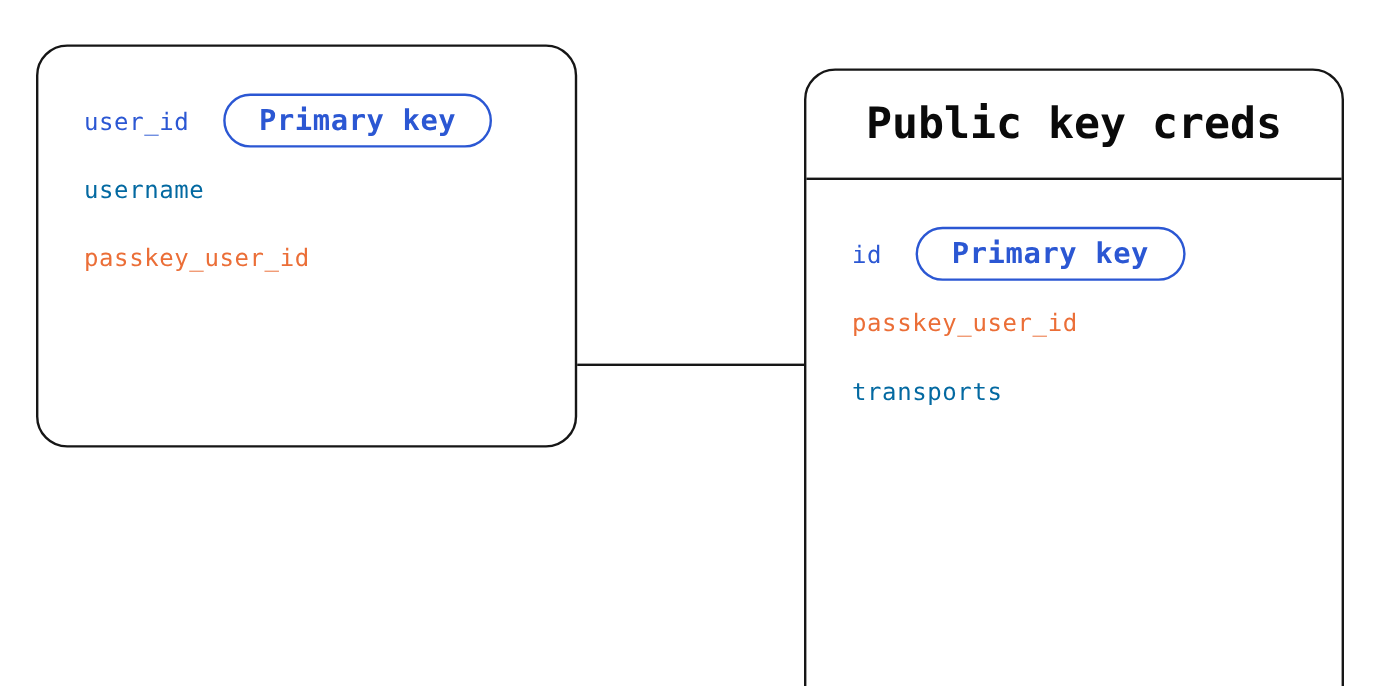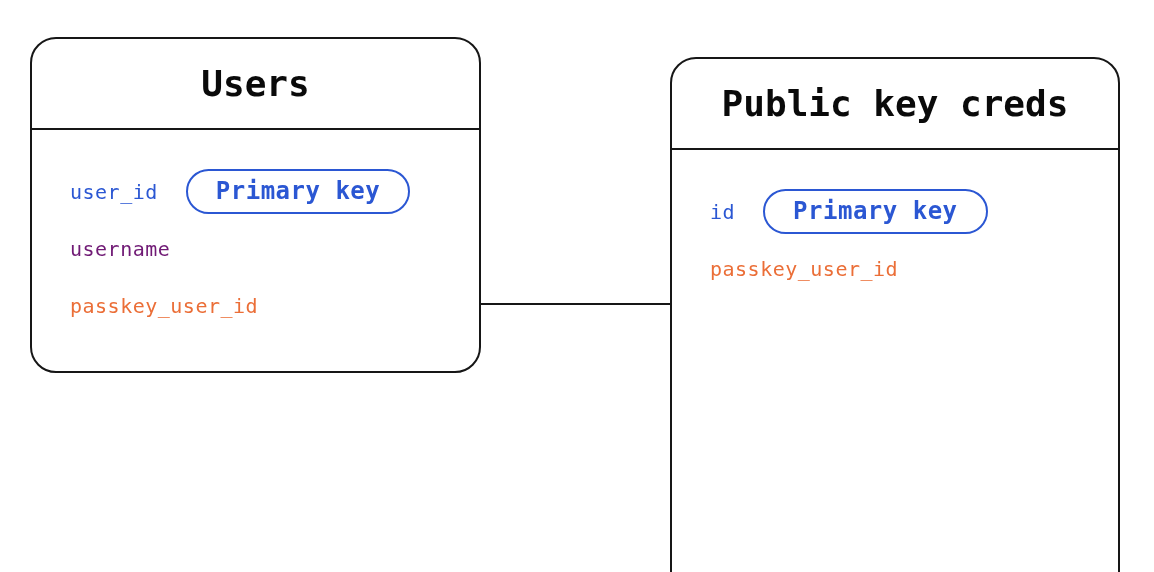--- a/index.html
+++ b/index.html
@@ -58,21 +58,21 @@
     gap: 28px;
   }
   .field-name {
     font-size: 20px;
     letter-spacing: 0.5px;
     color: #101010;
     white-space: nowrap;
   }
   .field-name[data-color="blue"]   { color: var(--primary-key-blue); }
   .field-name[data-color="orange"] { color: var(--highlight-orange); }
-  .field-name[data-color="default"]{ color: #701a75; }
+  .field-name[data-color="default"]{ color: #0369a1; }
   .pk-badge {
     border: 2px solid var(--primary-key-blue);
     color: var(--primary-key-blue);
     border-radius: 999px;
     font-size: 24px;
     font-weight: bold;
     letter-spacing: 0.5px;
     padding: 6px 28px;
     white-space: nowrap;
     line-height: 1.2;
@@ -85,23 +85,20 @@
     height: 2px;
     background: var(--line-black);
   }
 </style>
 </head>
 <body>
 
 <div class="canvas">
 
   <div class="card card-users">
-    <div class="card-header">
-      <div class="card-title">Users</div>
-    </div>
     <div class="card-body">
       <div class="field-row">
         <span class="field-name" data-color="blue">user_id</span>
         <span class="pk-badge">Primary key</span>
       </div>
       <div class="field-row">
         <span class="field-name" data-color="default">username</span>
       </div>
       <div class="field-row">
         <span class="field-name" data-color="orange">passkey_user_id</span>
@@ -116,16 +113,19 @@
       <div class="card-title">Public key creds</div>
     </div>
     <div class="card-body">
       <div class="field-row">
         <span class="field-name" data-color="blue">id</span>
         <span class="pk-badge">Primary key</span>
       </div>
       <div class="field-row">
         <span class="field-name" data-color="orange">passkey_user_id</span>
       </div>
+      <div class="field-row">
+        <span class="field-name" data-color="default">transports</span>
+      </div>
     </div>
   </div>
 
 </div>
 
 </body></html>

